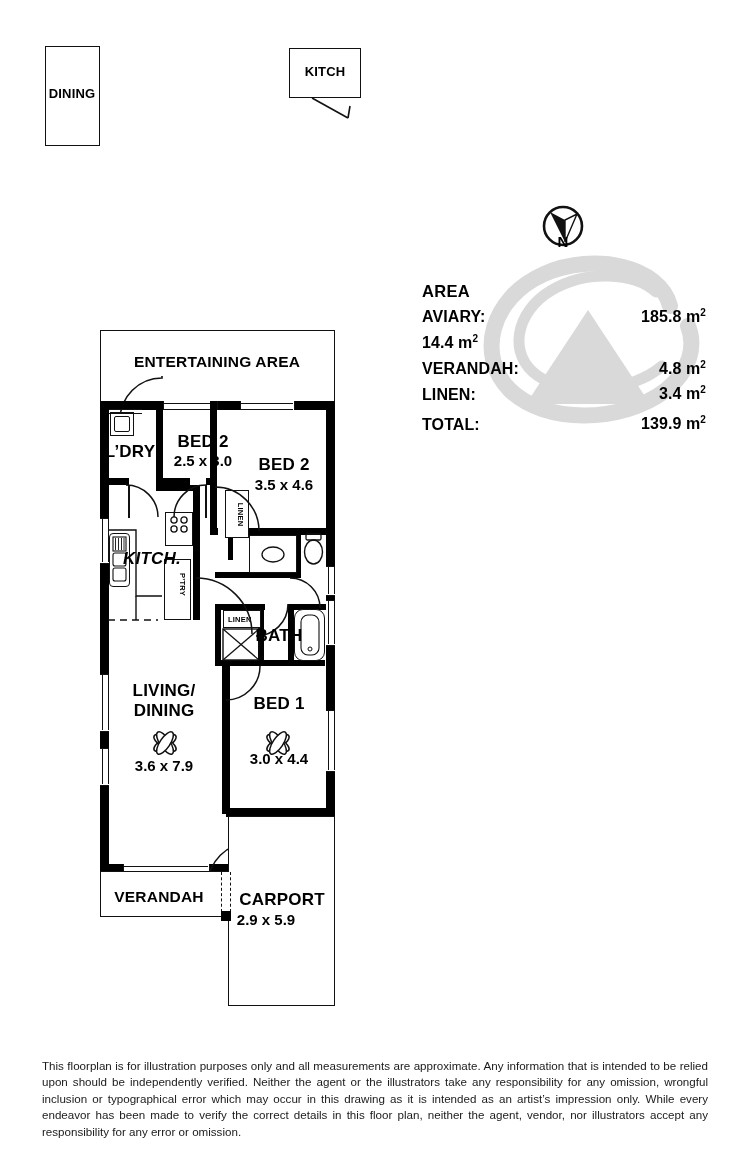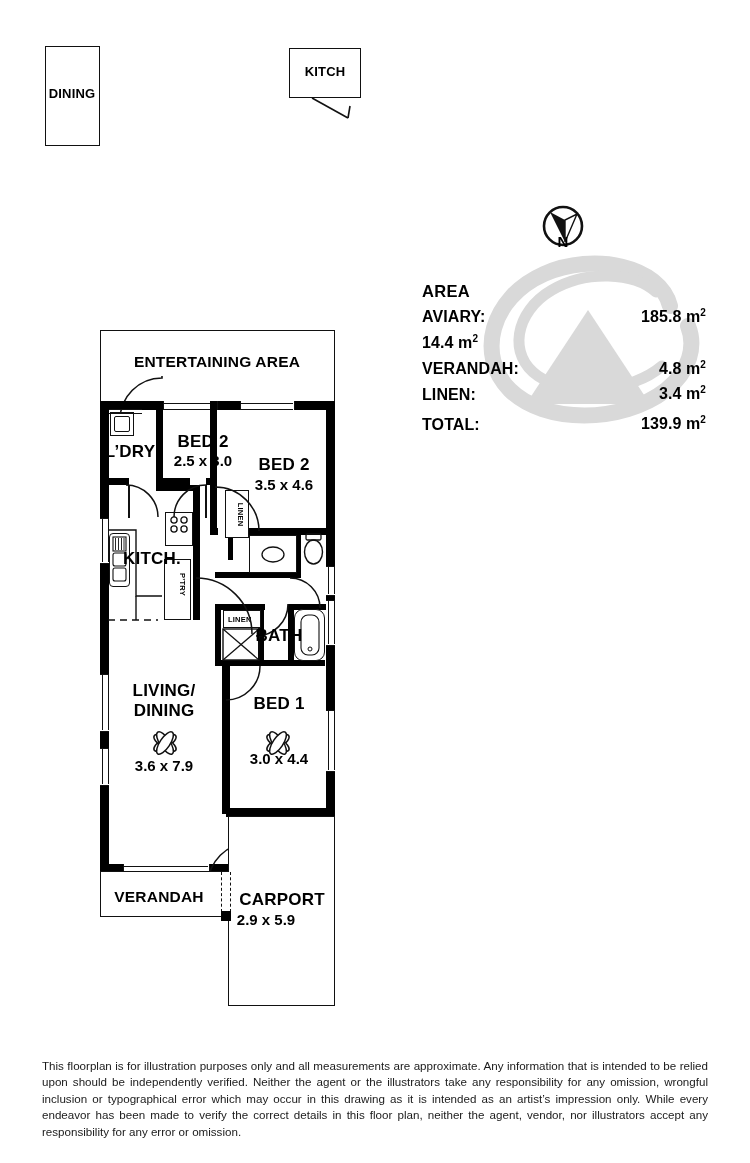--- a/index.html
+++ b/index.html
@@ -298,21 +298,21 @@
   </svg>
 
   <div class="lbl l-room c" style="left:130px;top:442px;">L’DRY</div>
 
   <div class="lbl l-room c" style="left:203px;top:432px;">BED 2</div>
   <div class="dims l-dim" style="left:203px;top:452px;">2.5 x 3.0</div>
 
   <div class="lbl l-room c" style="left:284px;top:455px;">BED 2</div>
   <div class="dims l-dim" style="left:284px;top:476px;">3.5 x 4.6</div>
 
-  <div class="lbl l-room c" style="left:152px;top:549px;">KITCH.</div>
+  <div class="lbl l-room c" style="left:152px;top:549px;font-style:italic;">KITCH.</div>
 
   <div class="lbl l-room c" style="left:279px;top:626px;">BATH</div>
 
   <div class="lbl l-room c" style="left:164px;top:681px;">LIVING/</div>
   <div class="lbl l-room c" style="left:164px;top:701px;">DINING</div>
   <div class="dims l-dim" style="left:164px;top:757px;">3.6 x 7.9</div>
 
   <div class="lbl l-room c" style="left:279px;top:694px;">BED 1</div>
   <div class="dims l-dim" style="left:279px;top:750px;">3.0 x 4.4</div>
 

